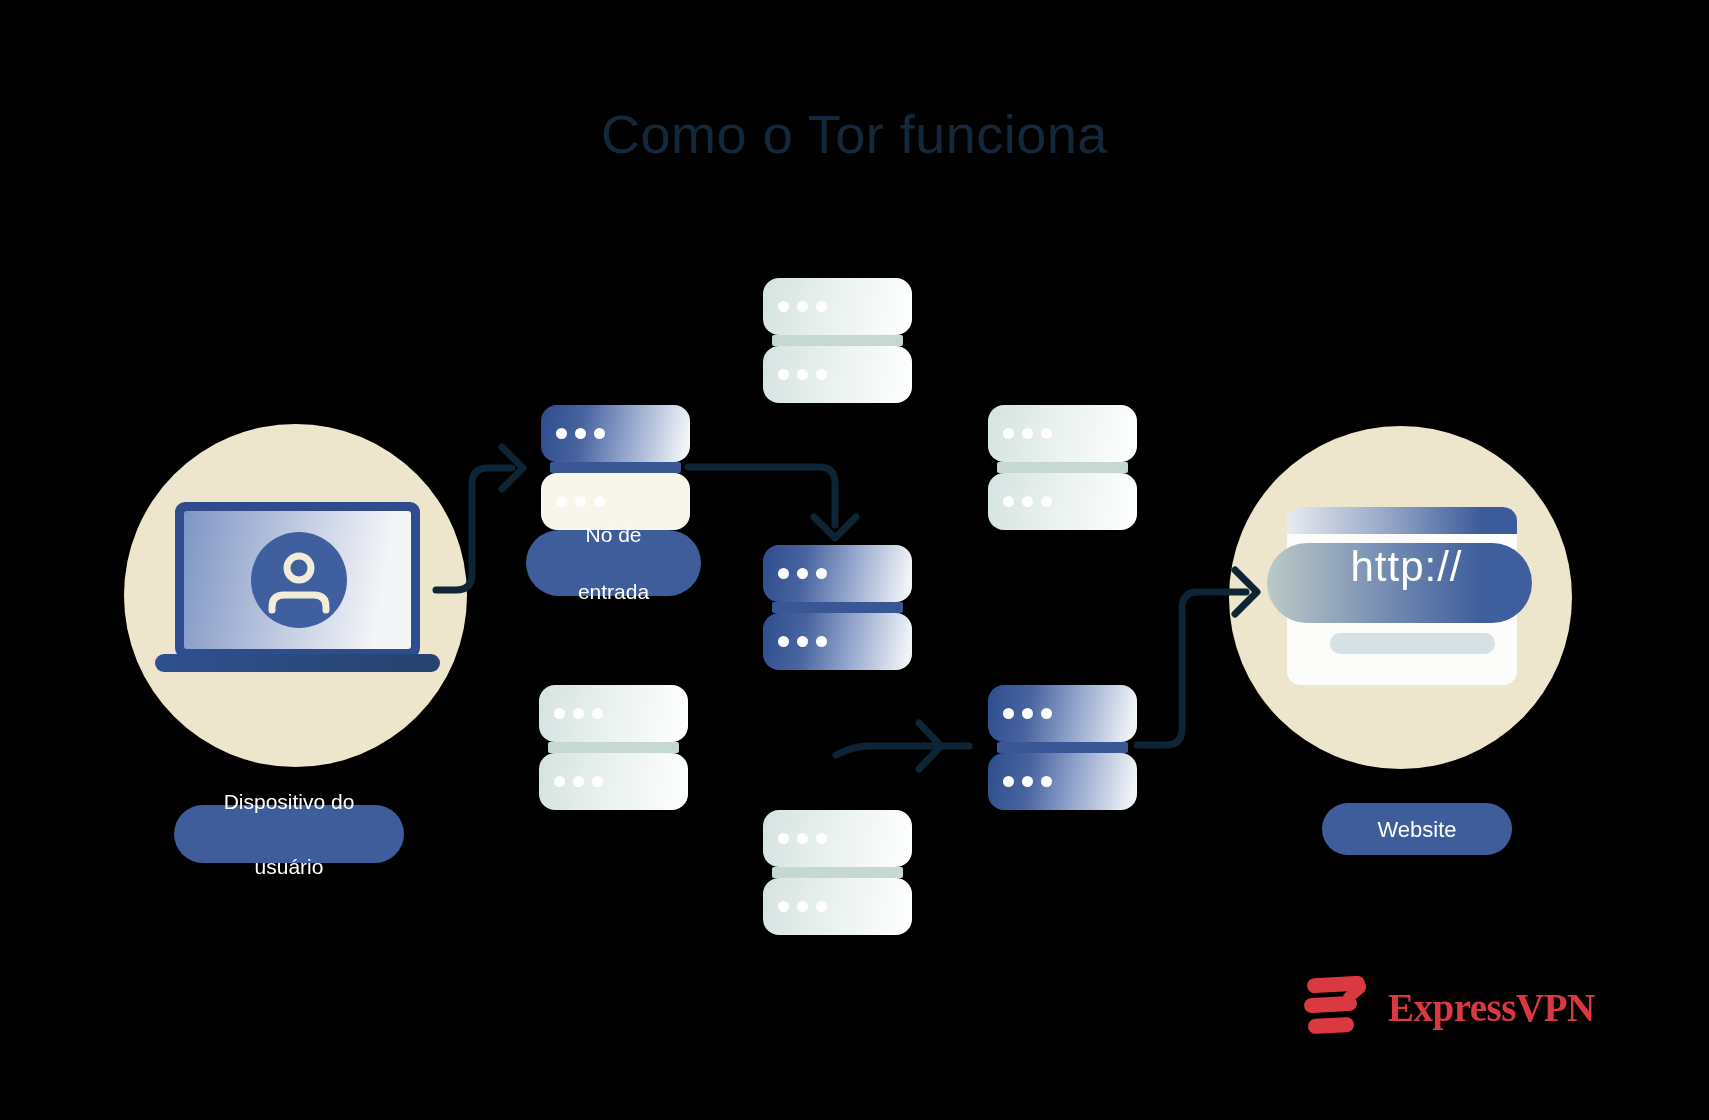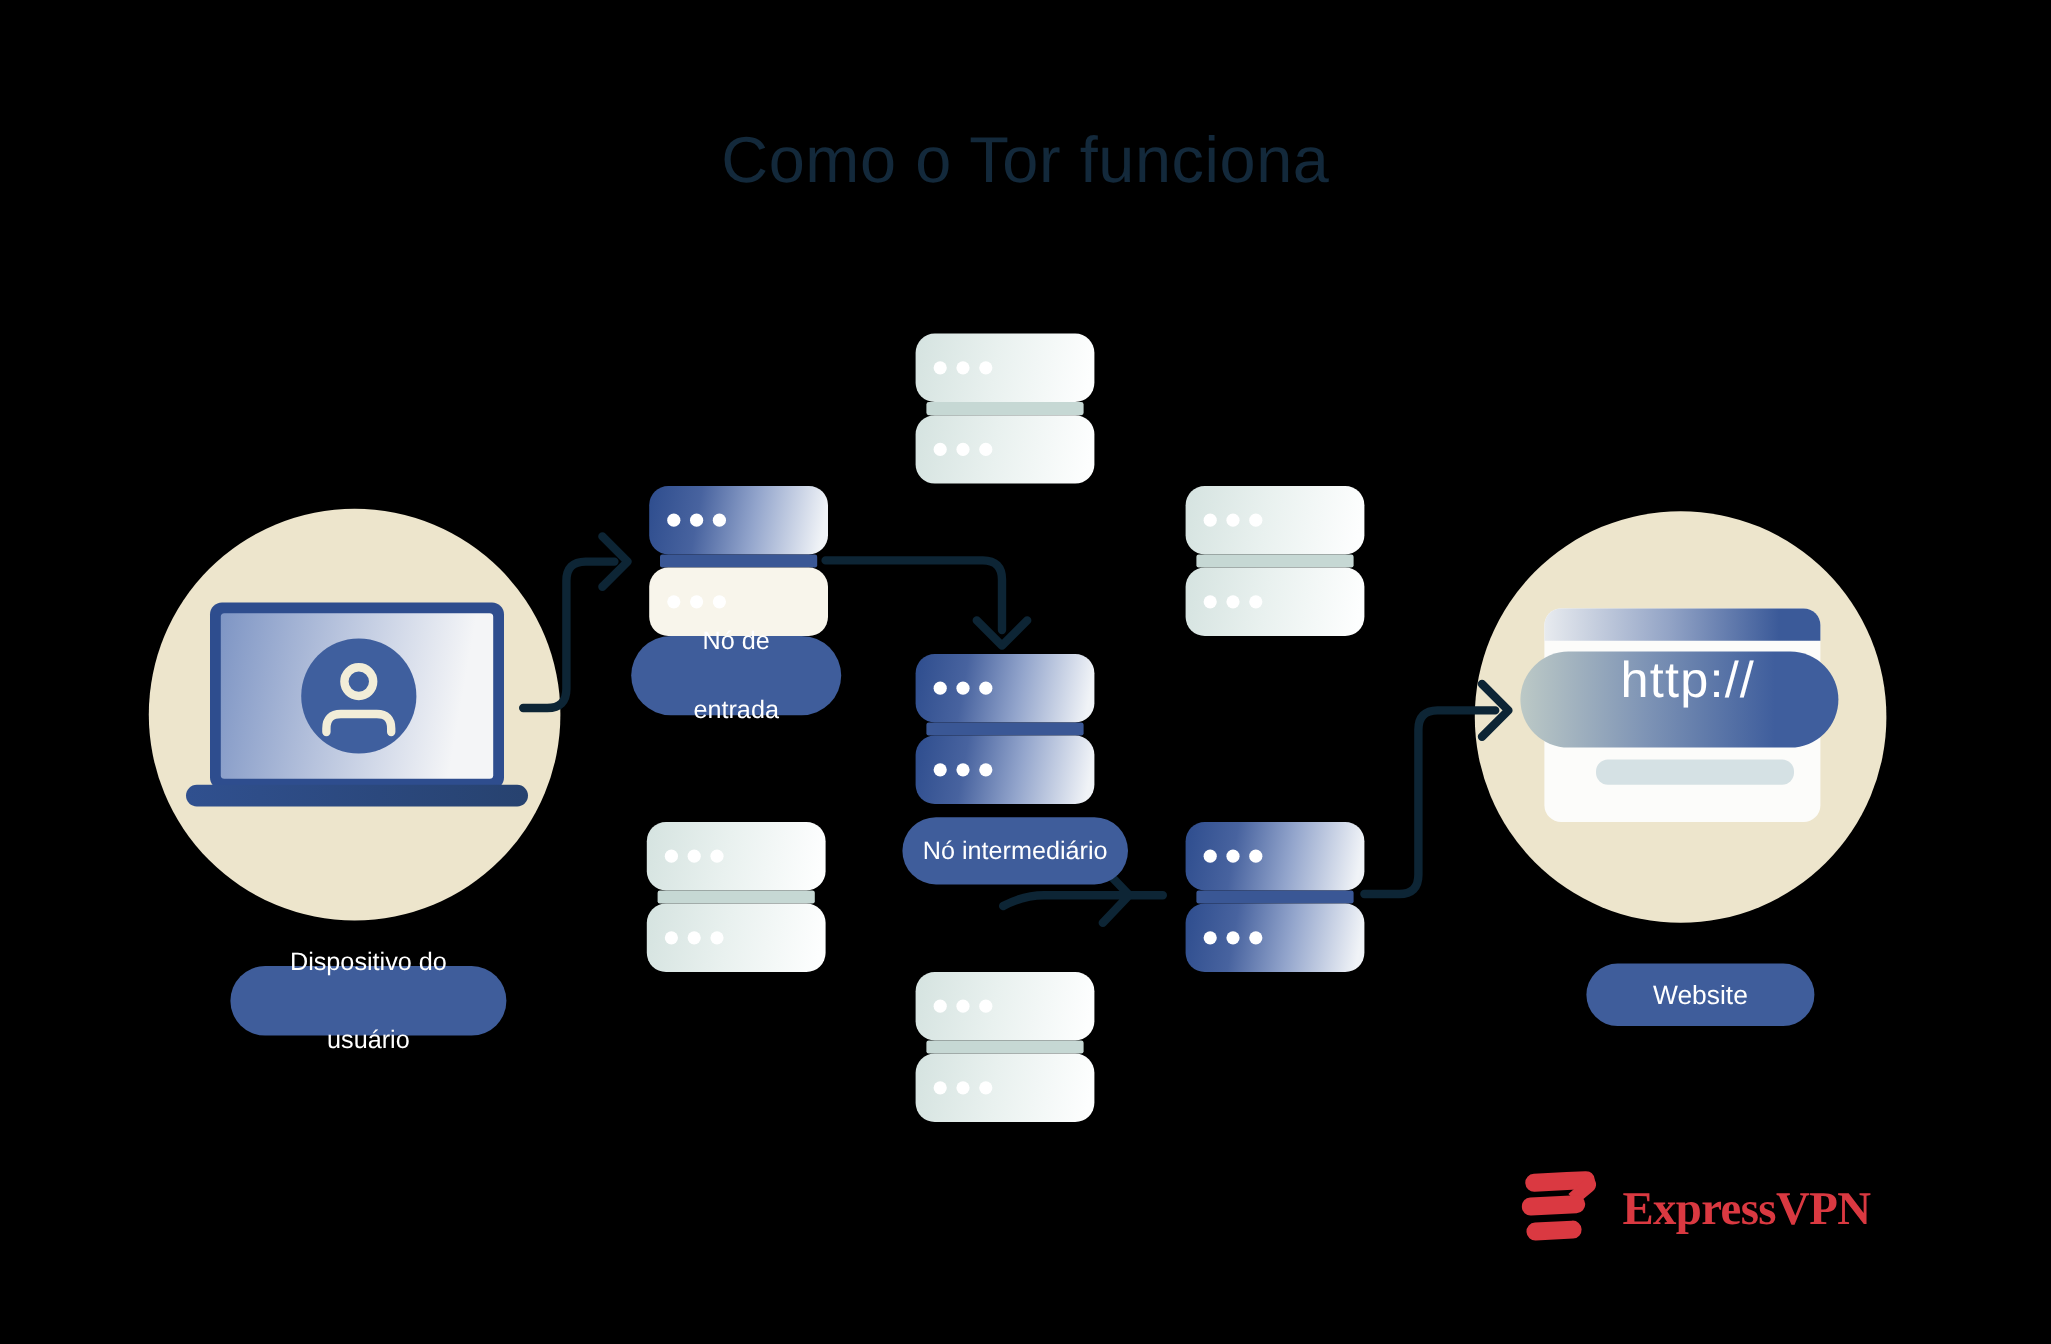--- a/index.html
+++ b/index.html
@@ -28,21 +28,21 @@
                  background:var(--personCircleBlue,#3F5F9E);}
   .avatar-circle svg{position:absolute;left:0;top:0;}
   .person-stroke{stroke:var(--personIconCream,#F2EDD8);stroke-width:7;fill:none;stroke-linecap:round;}
   .lap-base{position:absolute;left:155px;top:654px;width:285px;height:18px;border-radius:9px;
             background:linear-gradient(to right,#30508F,#27426F);}
 
   
   .pill{position:absolute;display:flex;flex-direction:column;align-items:center;justify-content:center;
         background:var(--pillBlue,#3F5D9B);color:var(--labelText,#FFF);
         font-size:21px;line-height:25px;text-align:center;}
-  .pill-device{left:192px;top:805px;width:230px;height:58px;border-radius:29px;gap:40px;}
+  .pill-device{left:174px;top:805px;width:230px;height:58px;border-radius:29px;gap:40px;}
   .pill-entry{left:526px;top:530px;width:175px;height:66px;border-radius:33px;gap:32px;}
   .pill-middle{left:752px;top:681px;width:188px;height:56px;border-radius:28px;}
   .pill-exit{left:973px;top:819px;width:175px;height:50px;border-radius:25px;}
   .pill-website{left:1322px;top:803px;width:190px;height:52px;border-radius:26px;font-size:22px;}
 
   
   .server{position:absolute;width:149px;height:125px;}
   .server .unit{position:absolute;left:0;width:149px;height:57px;border-radius:16px;}
   .server .unit.top{top:0;}
   .server .unit.bottom{top:68px;}
@@ -63,21 +63,21 @@
   .browser-topbar{position:absolute;left:0;top:0;right:0;height:27px;border-radius:14px 14px 0 0;
            background:linear-gradient(to right,#E8EBEF 0%,#93A4C6 45%,var(--topbarGradEnd,#3B5A99) 85%);}
   .address-remnant{position:absolute;left:1330px;top:633px;width:165px;height:21px;border-radius:10px;
            background:var(--addressBar,#D5E1E4);}
   .http-pill{position:absolute;left:1267px;top:543px;width:265px;height:80px;border-radius:40px;
            background:linear-gradient(to right,var(--httpGradStart,#BCC9C6) 0%,#7D93B5 40%,var(--httpGradEnd,#3F5E9D) 80%);
            display:flex;align-items:flex-start;justify-content:center;}
   .http-pill span{color:#fff;font-size:42px;font-weight:400;letter-spacing:1px;padding-left:14px;}
 
   
-  .brand{position:absolute;left:1268px;top:976px;display:flex;align-items:center;gap:20px;}
+  .brand{position:absolute;left:1304px;top:976px;display:flex;align-items:center;gap:20px;}
   .brand-word{color:var(--brandRed,#DA3941);font-family:"Liberation Serif", serif;
               font-weight:700;font-size:39px;letter-spacing:-0.5px;}
   .brand-mark path,.brand-mark rect{fill:var(--brandRed,#DA3941);}
 </style>
 </head>
 <body>
 
 <div class="stage">
 
   <div class="title">Como o Tor funciona</div>
@@ -174,23 +174,20 @@
       </div>
     <div class="divider"></div>
     <div class="unit bottom">
         <span class="dots"></span>
       </div>
   </div>
 
   <div class="pill pill-entry">
     <span>Nó de</span>
     <span>entrada</span>
-  </div>
-  <div class="pill pill-middle">
-    <span>Nó intermediário</span>
   </div>
 
   <div class="browser">
     <div class="browser-topbar"></div>
   </div>
   <div class="address-remnant"></div>
   <div class="http-pill">
     <span>http://</span>
   </div>
   <div class="pill pill-website">

